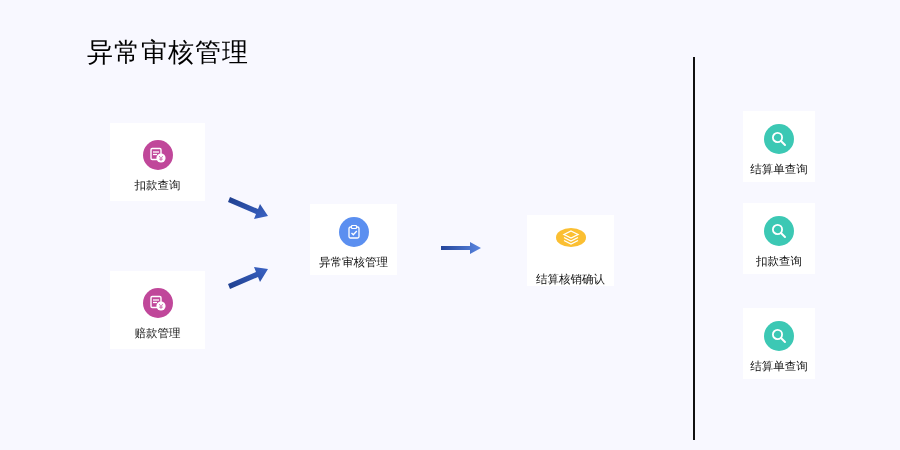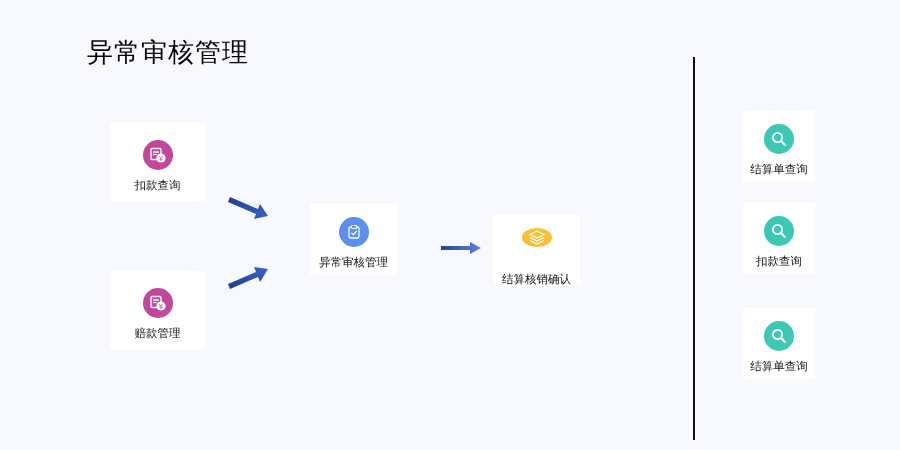--- a/index.html
+++ b/index.html
@@ -93,21 +93,21 @@
 <svg class="arrow" style="left:440px; top:240px;" width="44" height="16" viewBox="0 0 44 16">
   <defs>
     <linearGradient id="ga3" x1="0" y1="0" x2="1" y2="0">
       <stop offset="0" stop-color="#24459a"></stop>
         <stop offset="1" stop-color="#5a86e0"></stop>
     </linearGradient>
   </defs>
   <polygon points="1,6 30,6 30,2 41,8 30,14 30,10 1,10" fill="url(#ga3)"></polygon>
 </svg>
 
-<div class="card" style="left:493px; top:215px; width:87px; height:71px;gap:17px;">
+<div class="card" style="left:527px; top:215px; width:87px; height:71px;gap:17px;">
   <div class="icon-circle" style="background:#fbbf32; margin-top:13px;">
     <svg width="18" height="18" viewBox="0 0 18 18">
       <polygon points="9,2 16,5.5 9,9 2,5.5" fill="none" stroke="#fff" stroke-width="1.3"></polygon>
       <polyline points="2,8.5 9,12 16,8.5" fill="none" stroke="#fff" stroke-width="1.3"></polyline>
       <polyline points="2,11.5 9,15 16,11.5" fill="none" stroke="#fff" stroke-width="1.3"></polyline>
     </svg>
   </div>
   <div class="card-label">结算核销确认</div>
 </div>
 

